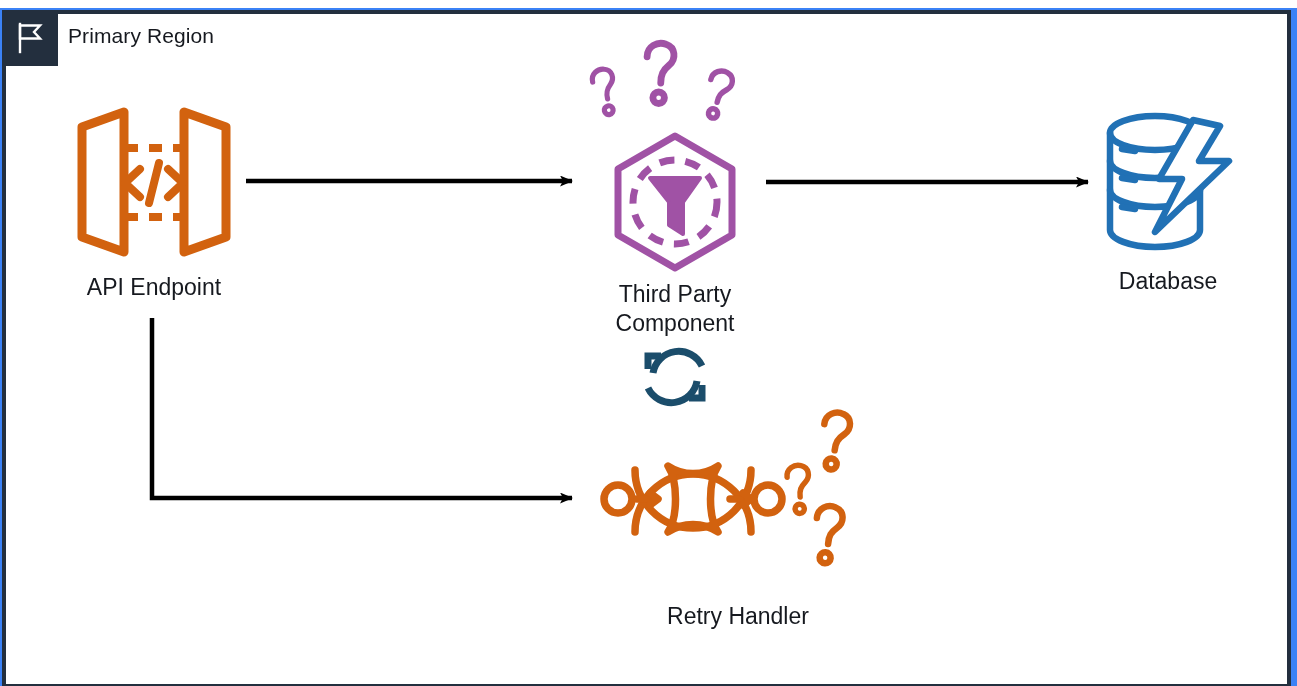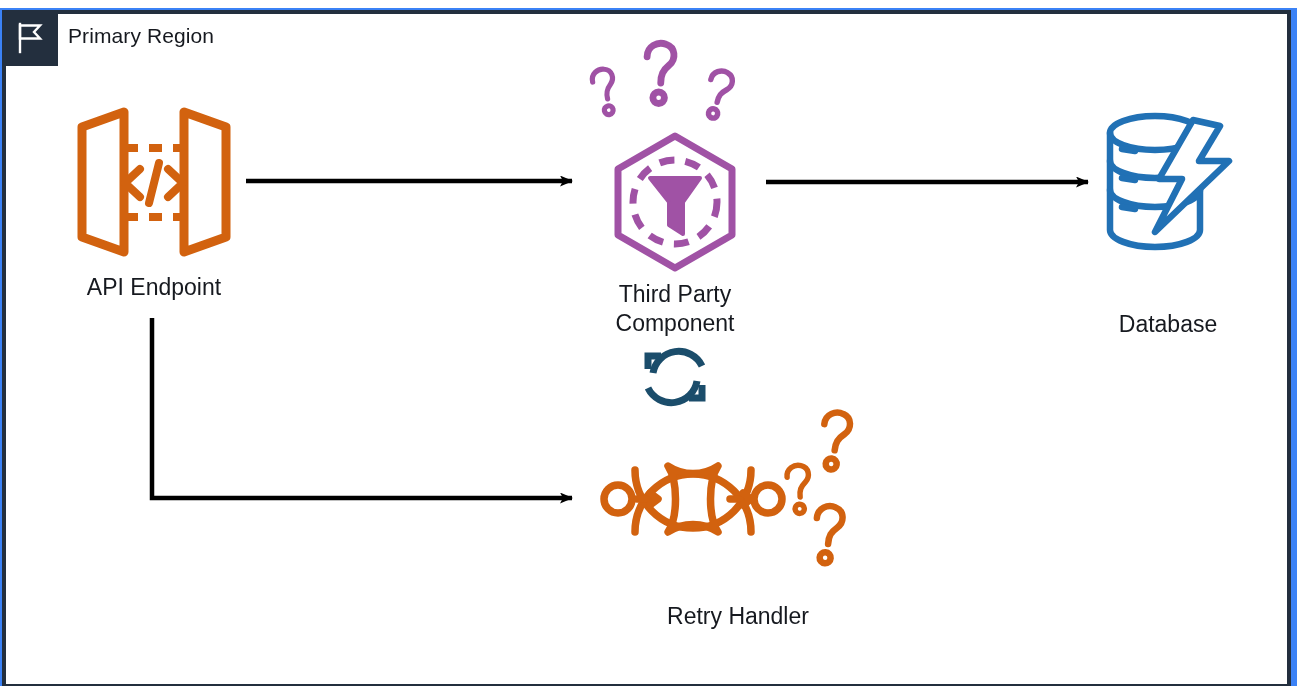--- a/index.html
+++ b/index.html
@@ -75,21 +75,21 @@
     margin-top: 8px;
     font-size: 23px;
     color: #16191f;
     text-align: center;
     line-height: 1.28;
     white-space: pre-line;
   }
   
   #node-api       { left: 44px;  top: 92px;  width: 220px; }
   #node-third     { left: 552px; top: 24px;  width: 246px; }
-  #node-database  { left: 1070px;top: 96px;  width: 196px; gap: 43px; }
+  #node-database  { left: 1070px;top: 96px;  width: 196px; }
   #node-retry     { left: 588px; top: 396px; width: 300px; }
   #retry-loop-icon{ position: absolute; left: 634px; top: 336px; }
 </style>
 </head>
 <body>
 
 <div id="canvas">
 
   <div class="region-frame"></div>
 

